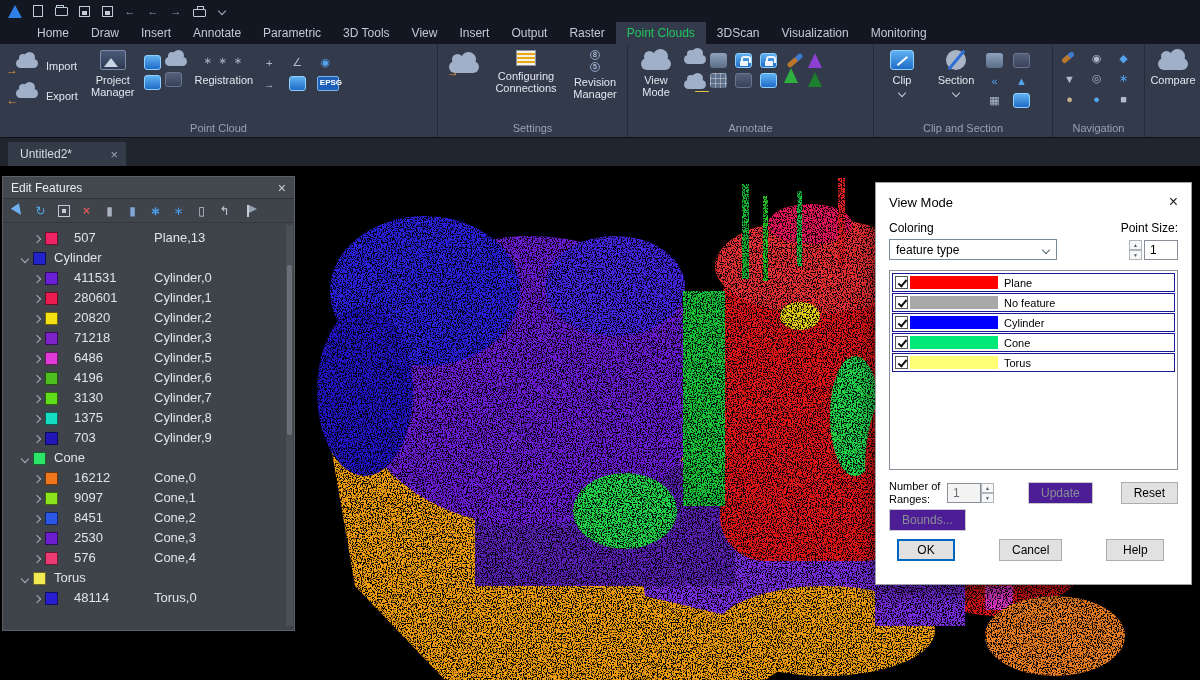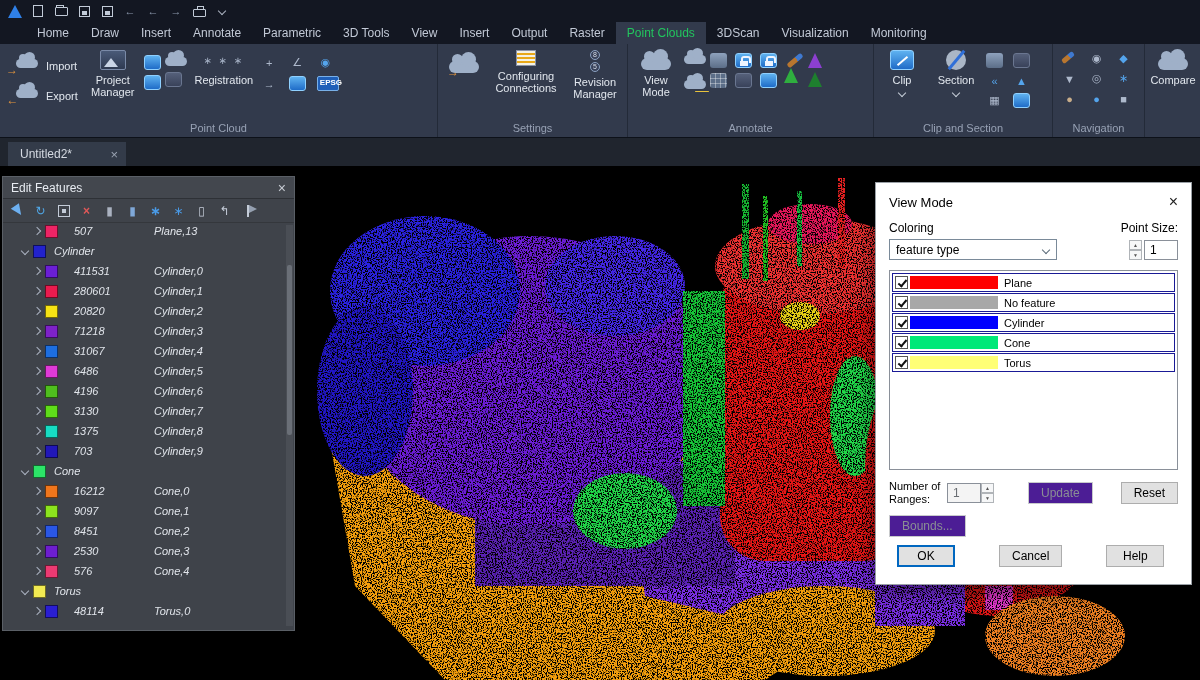--- a/index.html
+++ b/index.html
@@ -124,21 +124,21 @@
   .eft { width:19px; height:19px; display:flex; align-items:center; justify-content:center; font-size:12px; }
   .cursor-ico { width:0; height:0; border-left:5px solid transparent; border-right:5px solid transparent;
                 border-top:11px solid #6db0f0; transform:rotate(-35deg); }
   .zoombox { width:12px; height:12px; border:1px solid #c4ccd8; position:relative; }
   .zoombox::after { content:""; position:absolute; left:3px; top:3px; width:4px; height:4px; background:#c4ccd8; }
   .flagico { width:2px; height:12px; background:#c4ccd8; position:relative; }
   .flagico::after { content:""; position:absolute; left:2px; top:0;
                     border-top:4px solid transparent; border-bottom:4px solid transparent;
                     border-left:8px solid #95a0b0; }
   .ef-tree { padding-top:2px; position:relative; }
-  .tree-row { height:20px; display:flex; align-items:flex-start; padding-left:28px; color:#e0e4ea; font-size:11px;font-style:italic; }
+  .tree-row { height:20px; display:flex; align-items:flex-end; padding-left:28px; color:#e0e4ea; font-size:13px; }
   .tree-row.group { padding-left:16px; }
   .swatch { width:13px; height:13px; border:1px solid rgba(0,0,0,.55); margin-left:2px; flex:none; }
   .count { width:80px; margin-left:16px; }
   .flabel { margin-left:0; }
   .group .flabel { margin-left:8px; }
   .ef-scroll { position:absolute; right:1px; top:48px; bottom:4px; width:7px; background:#4a4e55; }
   .ef-scroll::after { content:""; position:absolute; left:1px; top:40px; width:5px; height:170px; background:#6a6f77; border-radius:2px; }
 
   
   #viewmode { position:absolute; left:875px; top:16px; width:317px; height:403px; background:#ffffff;
@@ -169,21 +169,21 @@
   .fname { font-size:11px; margin-left:6px; }
   .vm-ranges { display:flex; align-items:center; margin-top:10px; }
   .rl { font-size:11px; width:58px; line-height:1.15; }
   .rspin { display:flex; align-items:center; }
   .btn { height:22px; font-size:12px; font-family:"Liberation Sans", sans-serif; background:#e1e1e1;
          border:1px solid #adadad; padding:0 12px; cursor:default; }
   .btn.disabled { color:#8a8f94; background:#4c1d95; border-color:#c8cacc; }
   .btn.default { border:1px solid #0067c0; box-shadow:inset 0 0 0 1px #0067c0; }
   #update-btn { margin-left:34px; }
   #reset-btn { margin-left:auto; }
-  .vm-bounds { margin-top:10px; }
+  .vm-bounds { margin-top:4px; }
   .vm-actions { margin-top:8px; display:flex; gap:44px; padding-left:8px; }
   .vm-actions .btn { min-width:58px; }
 </style>
 </head>
 <body>
 
 <div id="app">
 
   <div id="titlebar">
     <span class="tbi">
@@ -483,26 +483,20 @@
     <span class="flabel">Cylinder,2</span>
   </div>
           <div class="tree-row">
     <span class="chev right"></span>
     <span class="swatch" style="background: rgb(126, 34, 201);"></span>
     <span class="count">71218</span>
     <span class="flabel">Cylinder,3</span>
   </div>
           <div class="tree-row">
     <span class="chev right"></span>
-    <span class="swatch" style="background: rgb(29, 110, 224);"></span>
-    <span class="count">31067</span>
-    <span class="flabel">Cylinder,4</span>
-  </div>
-          <div class="tree-row">
-    <span class="chev right"></span>
     <span class="swatch" style="background: rgb(224, 58, 216);"></span>
     <span class="count">6486</span>
     <span class="flabel">Cylinder,5</span>
   </div>
           <div class="tree-row">
     <span class="chev right"></span>
     <span class="swatch" style="background: rgb(79, 191, 30);"></span>
     <span class="count">4196</span>
     <span class="flabel">Cylinder,6</span>
   </div>

